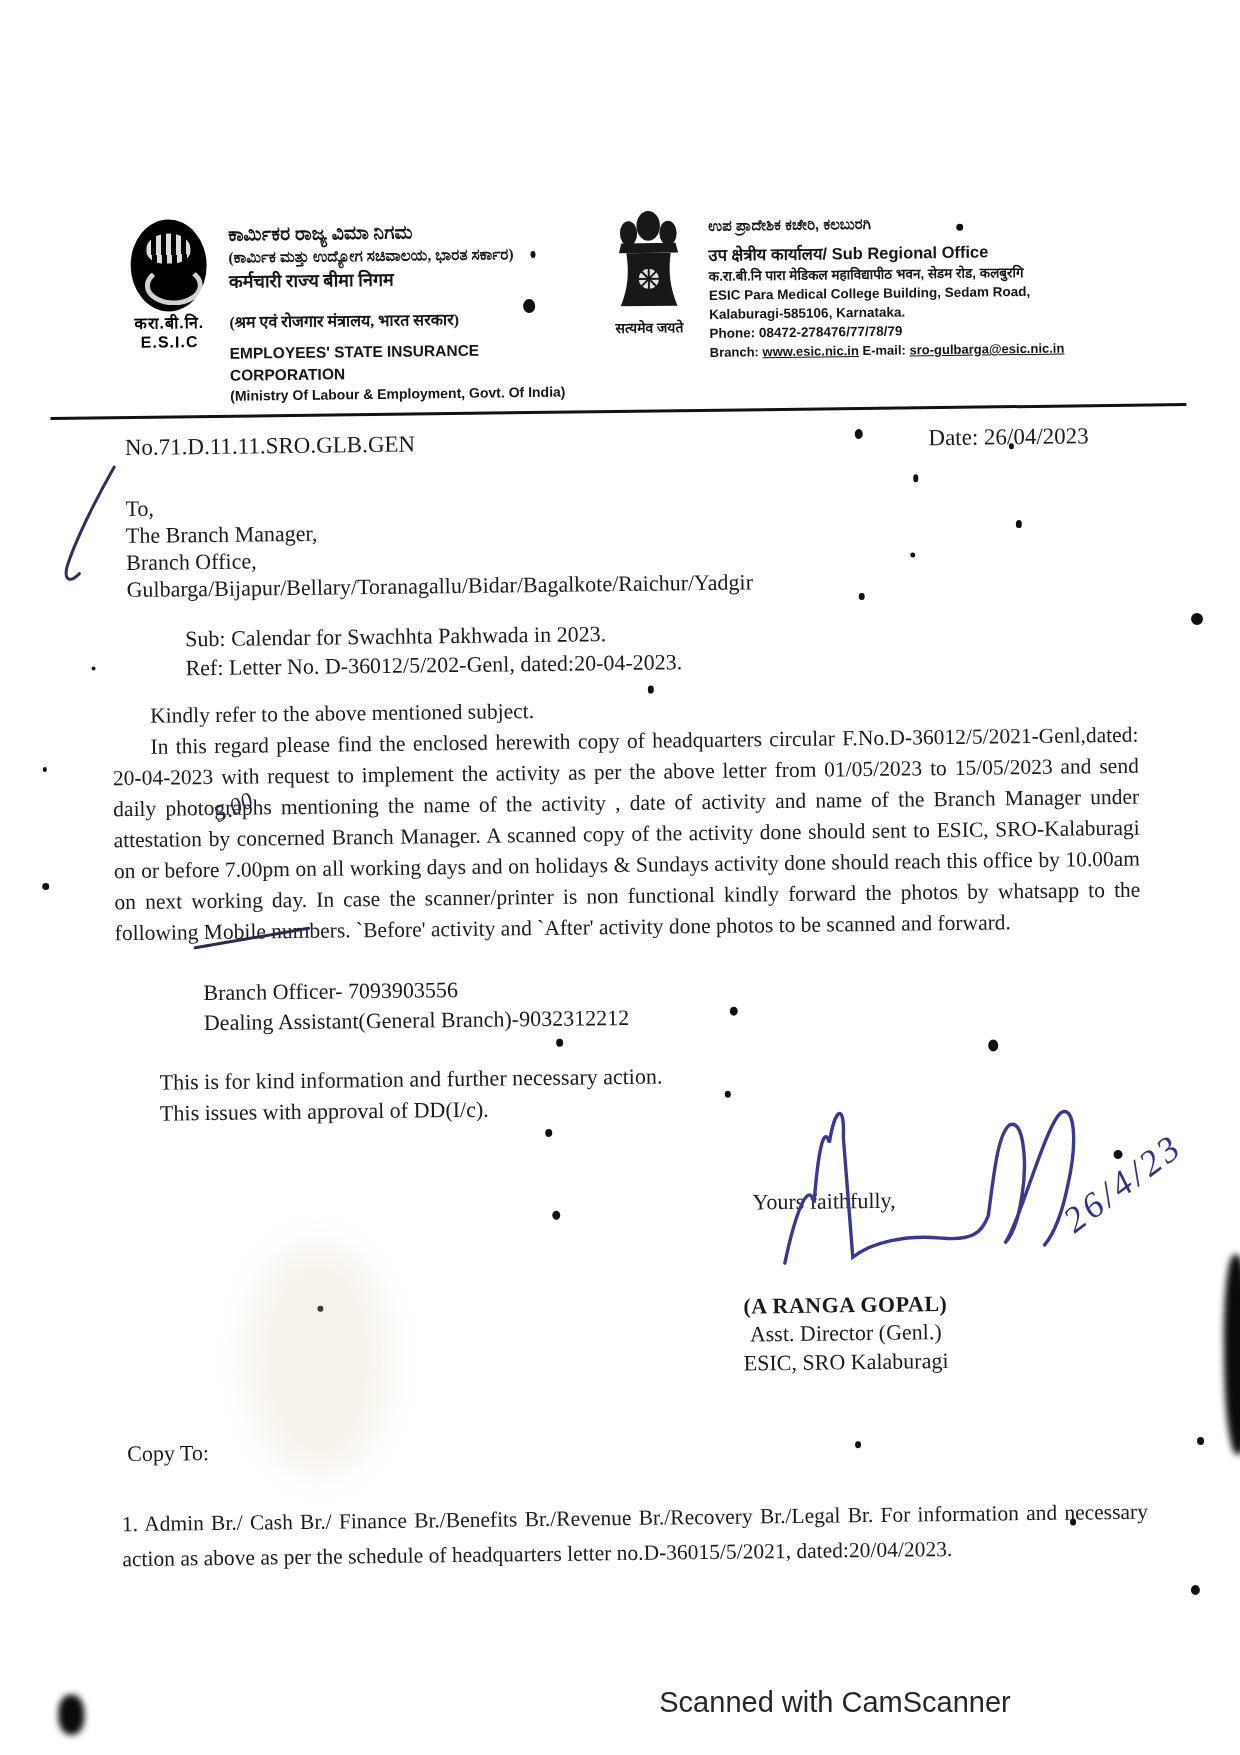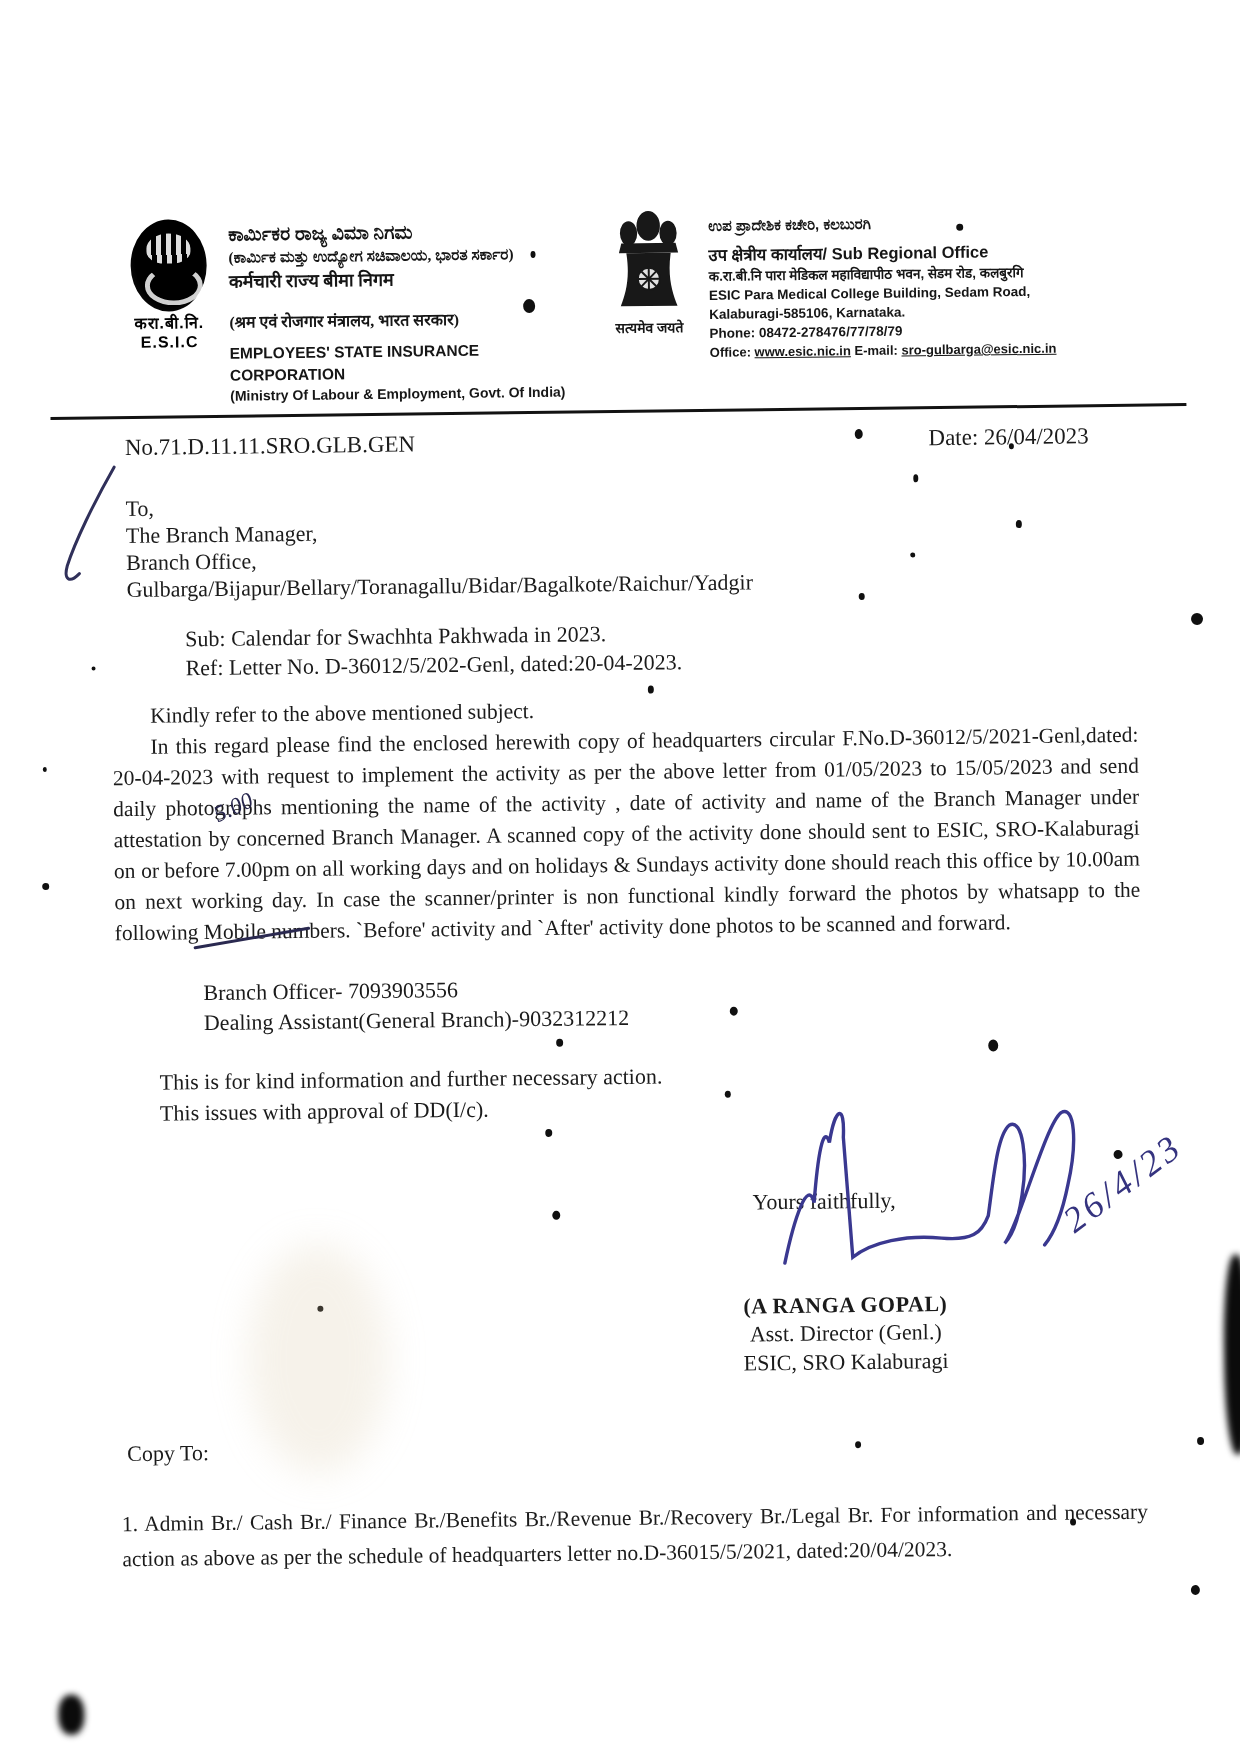--- a/index.html
+++ b/index.html
@@ -160,21 +160,21 @@
       </div>
 
       <div class="hdr-right">
         <div class="r-kn">ಉಪ ಪ್ರಾದೇಶಿಕ ಕಚೇರಿ, ಕಲಬುರಗಿ</div>
         <div class="r-sub">उप क्षेत्रीय कार्यालय/ Sub Regional Office</div>
         <div class="r-hi">क.रा.बी.नि पारा मेडिकल महाविद्यापीठ भवन, सेडम रोड, कलबुरगि</div>
         <div class="r-en">ESIC Para Medical College Building, Sedam Road,</div>
         <div class="r-en">Kalaburagi-585106, Karnataka.</div>
         <div class="r-en">Phone: 08472-278476/77/78/79</div>
         <div class="r-url">
-          <span>Office:</span>
+          <span>Branch:</span>
           <span class="u">www.esic.nic.in</span>
           <span>E-mail:</span>
           <span class="u">sro-gulbarga@esic.nic.in</span>
         </div>
       </div>
     </div>
 
     <div class="header-rule"></div>
 
     <div class="meta-row">
@@ -260,14 +260,15 @@
     <div class="speck" style="top:1444px; left:1188px; width:7px; height:8px;"></div>
     <div class="speck" style="top:1524px; left:1060px; width:6px; height:7px;"></div>
     <div class="speck" style="top:1592px; left:1180px; width:9px; height:10px;"></div>
 
     <div class="smudge" style="top:1262px; left:1216px; width:26px; height:200px; border-radius:45%;"></div>
     <div class="smudge" style="top:1688px; left:46px; width:26px; height:40px; border-radius:45%;"></div>
     <div class="stain" style="top:1240px; left:240px; width:140px; height:230px;"></div>
 
   </div>
 
+  <div class="footer-watermark">Scanned with CamScanner</div>
 
 </div>
 
 </body></html>

